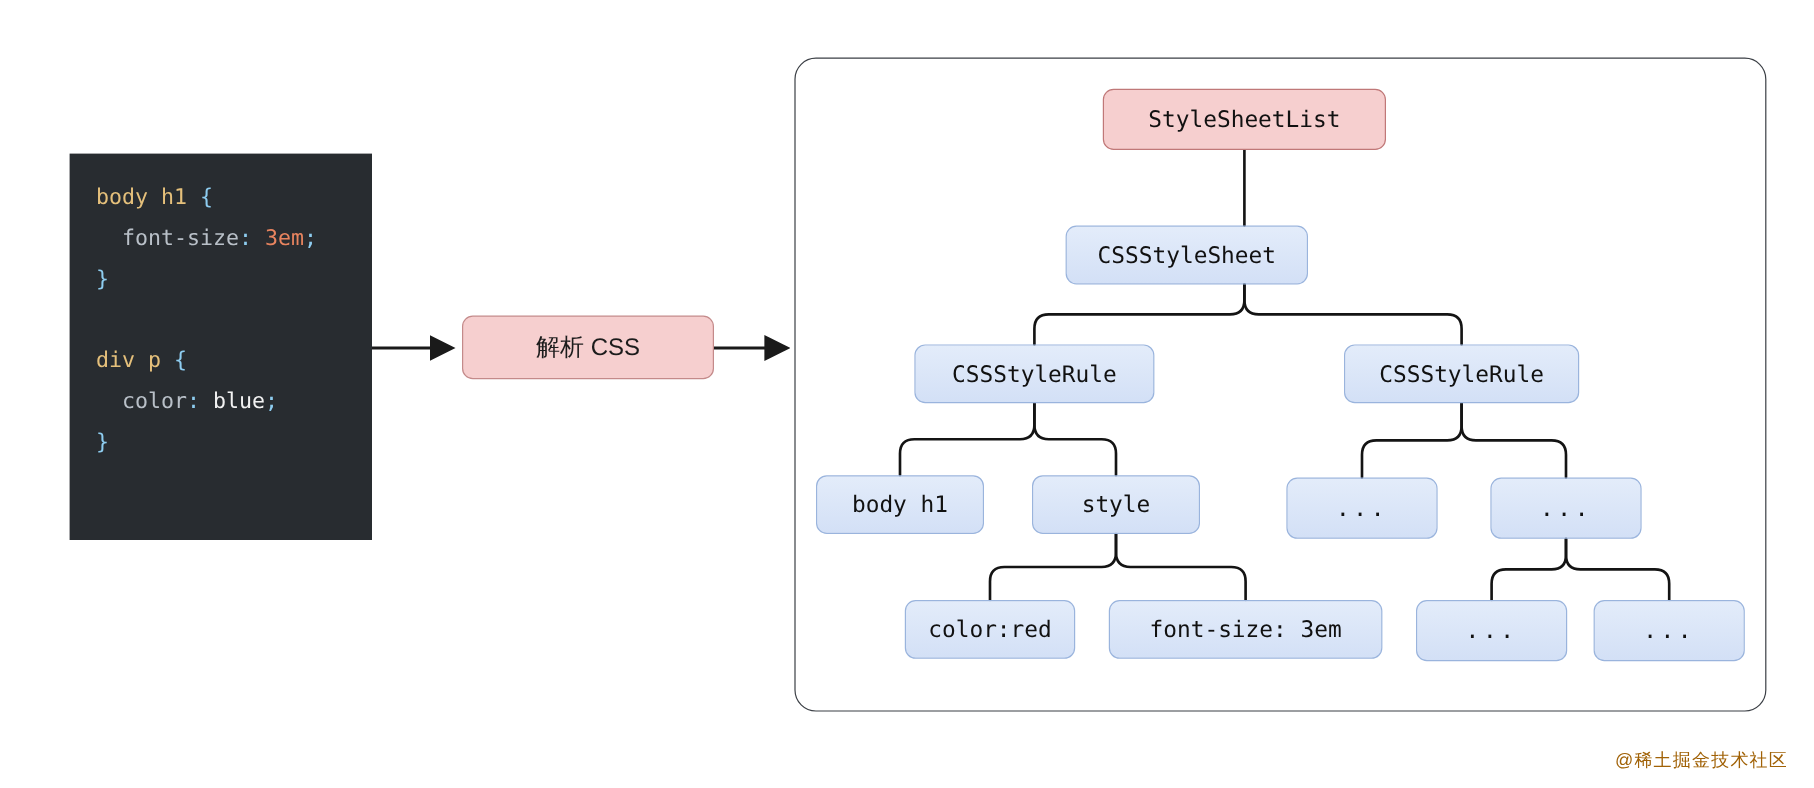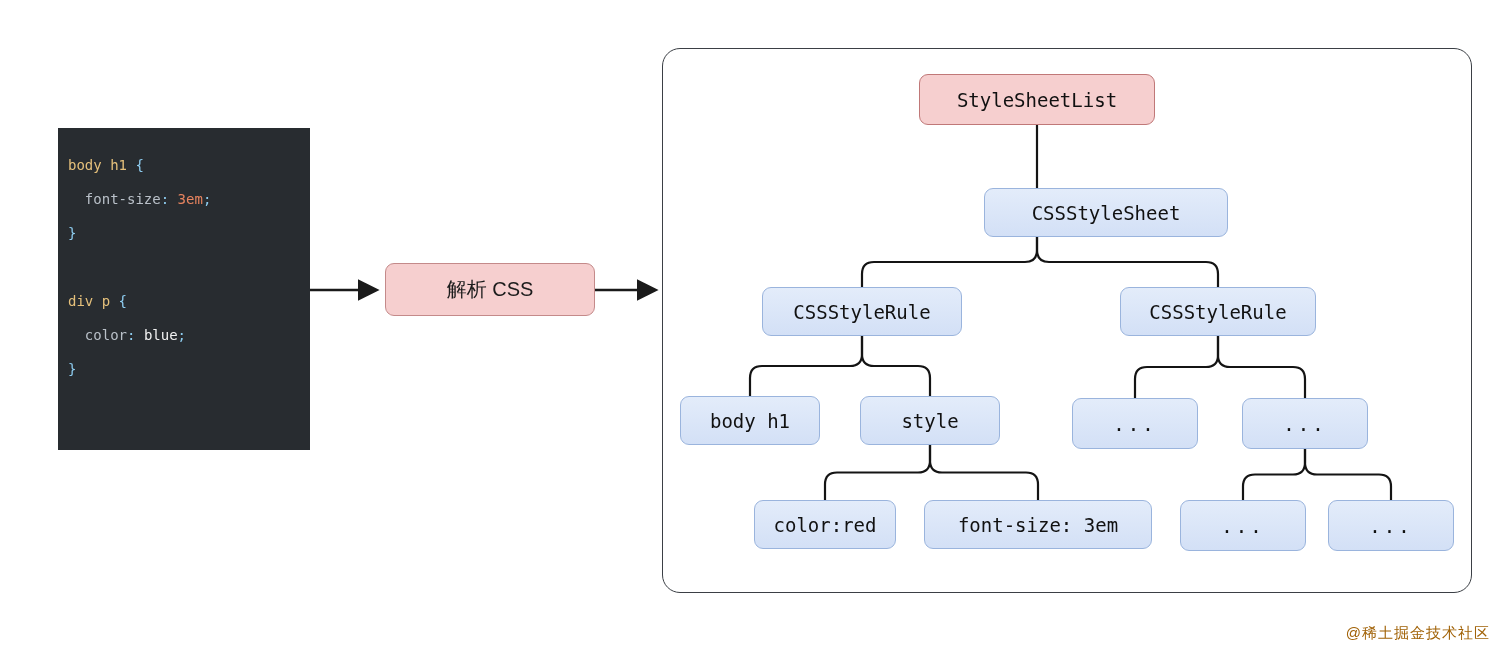--- a/index.html
+++ b/index.html
@@ -19,24 +19,24 @@
   
   .code-block {
     position: absolute;
     left: 58px; top: 128px;
     width: 252px; height: 322px;
     background: #282c30;
     padding: 20px 0 0 0;
   }
   .code-line {
     font-family: "DejaVu Sans Mono", monospace;
-    font-size: 14px;
+    font-size: 18px;
     line-height: 34px;
     white-space: pre;
-    padding-left: 10px;
+    padding-left: 22px;
     color: #c8ccd0;
   }
   .tok-sel   { color: #e5c07b; }
   .tok-prop  { color: #b9c0c8; }
   .tok-punct { color: #8ecdf0; }
   .tok-val   { color: #f2f2f2; }
   .tok-num   { color: #e8845f; }
   .tok-brace { color: #8ecdf0; }
 
   
@@ -204,21 +204,21 @@
          Q 1305 474.5 1317 474.5
          L 1379 474.5
          Q 1391 474.5 1391 486.5
          L 1391 500" fill="none" stroke="#141414" stroke-width="2.2" stroke-linecap="round" stroke-linejoin="round"></path>
     </svg>
 
   <div id="nodes">
       <div class="node pink" style="left: 919px; top: 74px; width: 236px; height: 51px;">
         <span>StyleSheetList</span>
       </div>
-      <div class="node blue" style="left: 984px; top: 188px; width: 244px; height: 49px;">
+      <div class="node blue" style="left: 888px; top: 188px; width: 202px; height: 49px;">
         <span>CSSStyleSheet</span>
       </div>
       <div class="node blue" style="left: 762px; top: 287px; width: 200px; height: 49px;">
         <span>CSSStyleRule</span>
       </div>
       <div class="node blue" style="left: 1120px; top: 287px; width: 196px; height: 49px;">
         <span>CSSStyleRule</span>
       </div>
       <div class="node blue" style="left: 680px; top: 396px; width: 140px; height: 49px;">
         <span>body h1</span>

